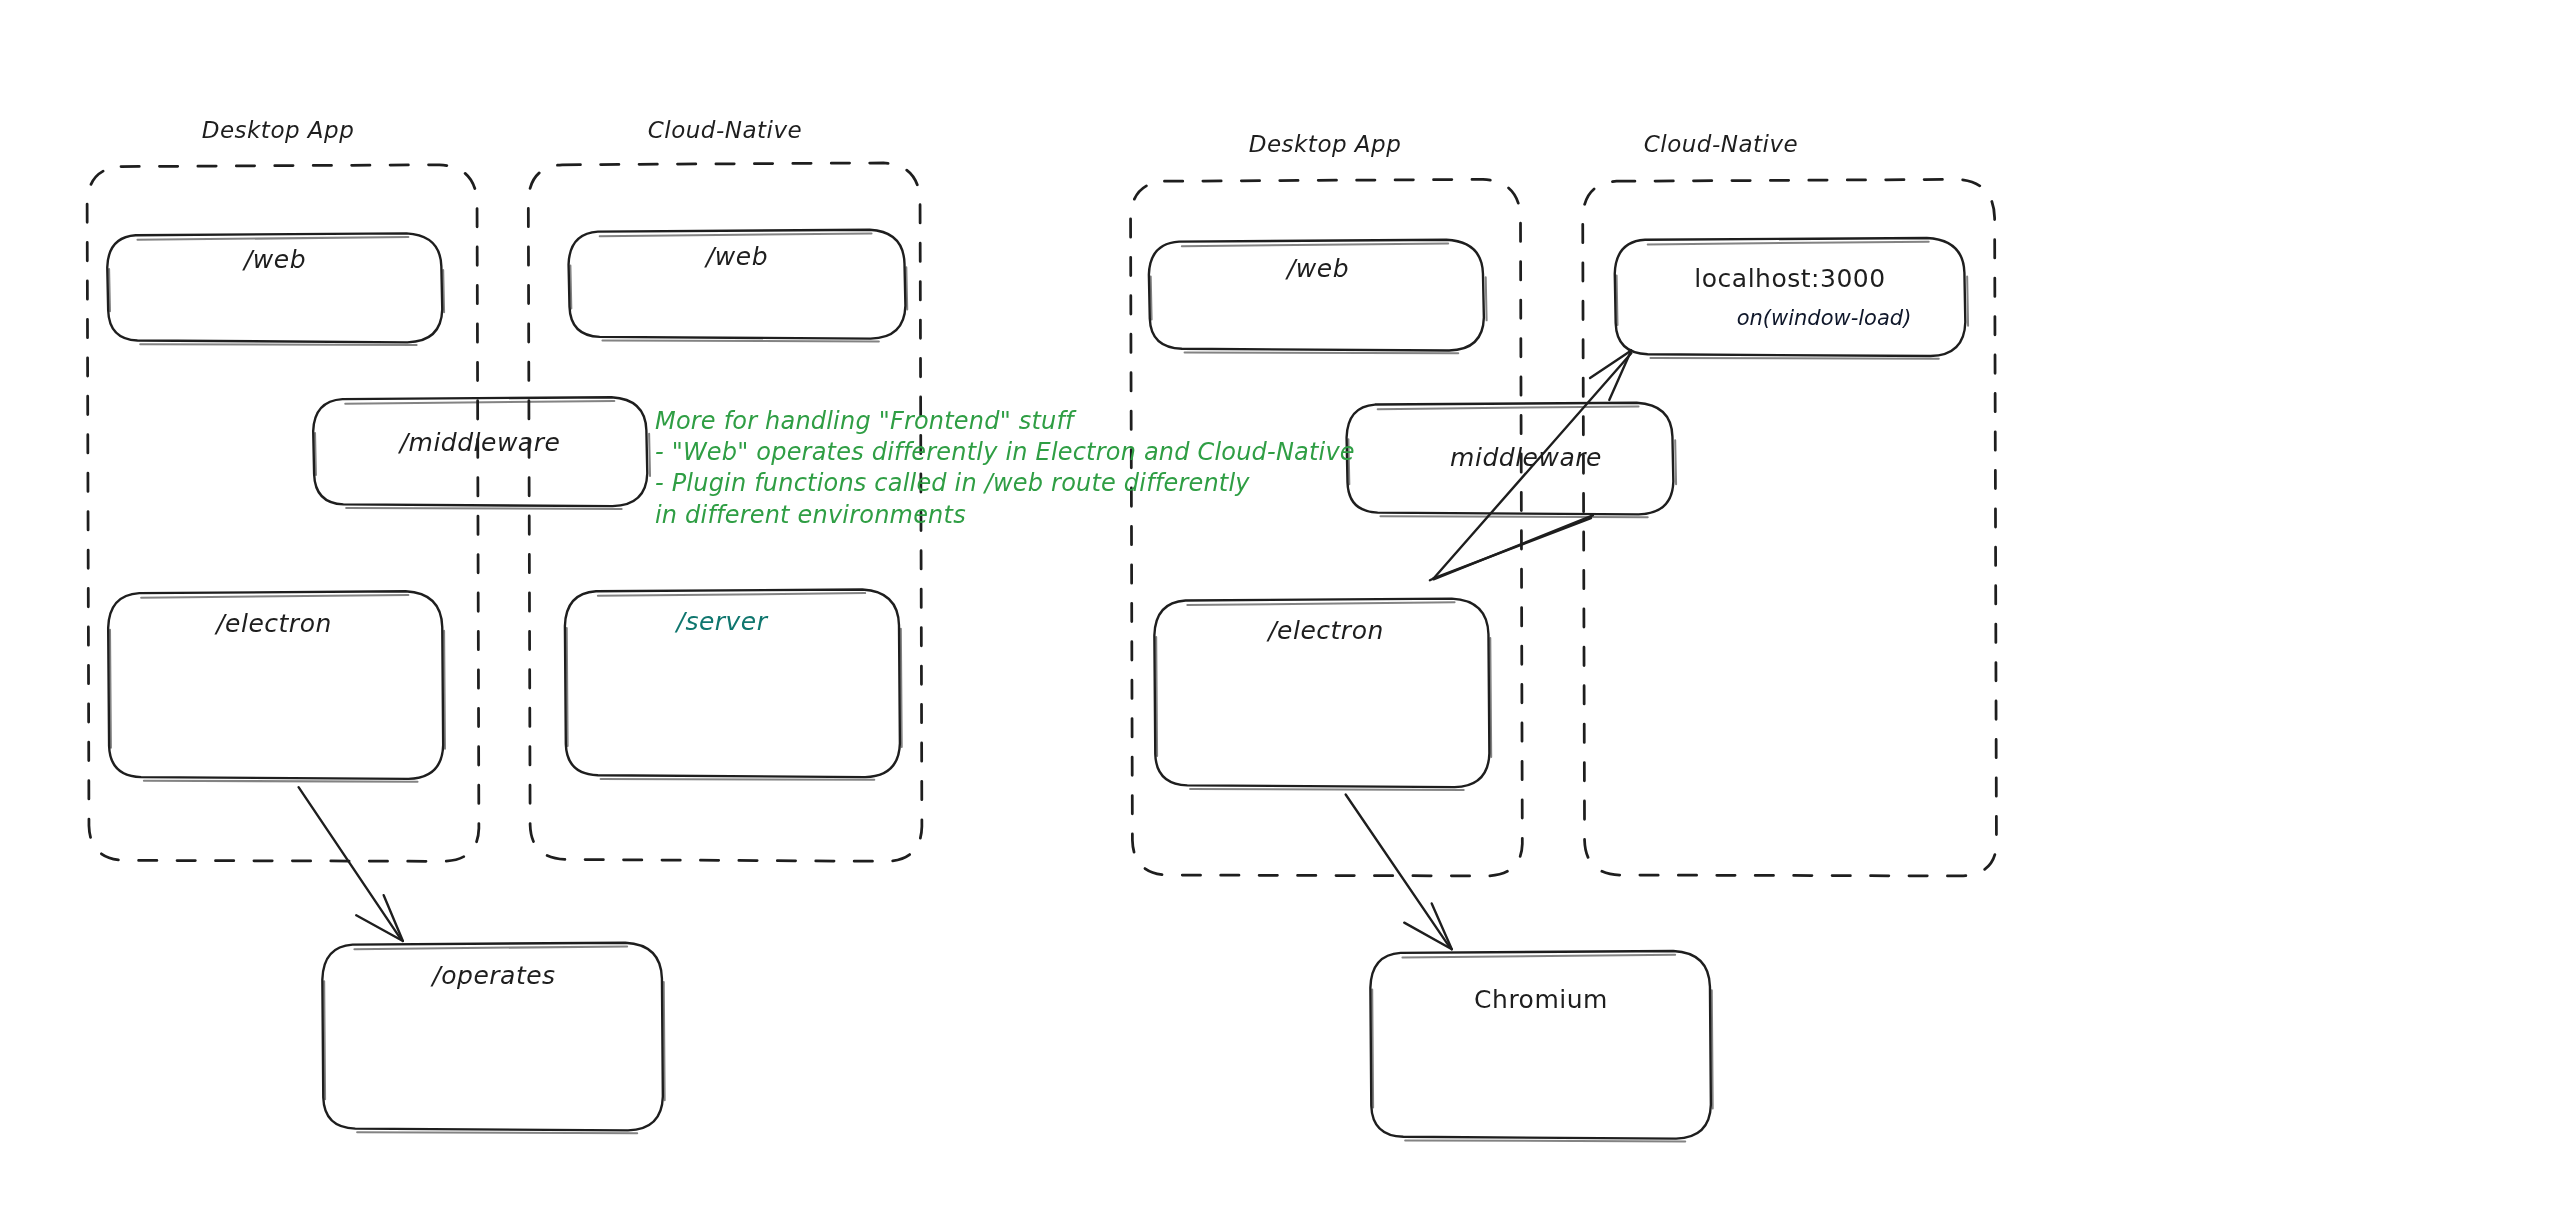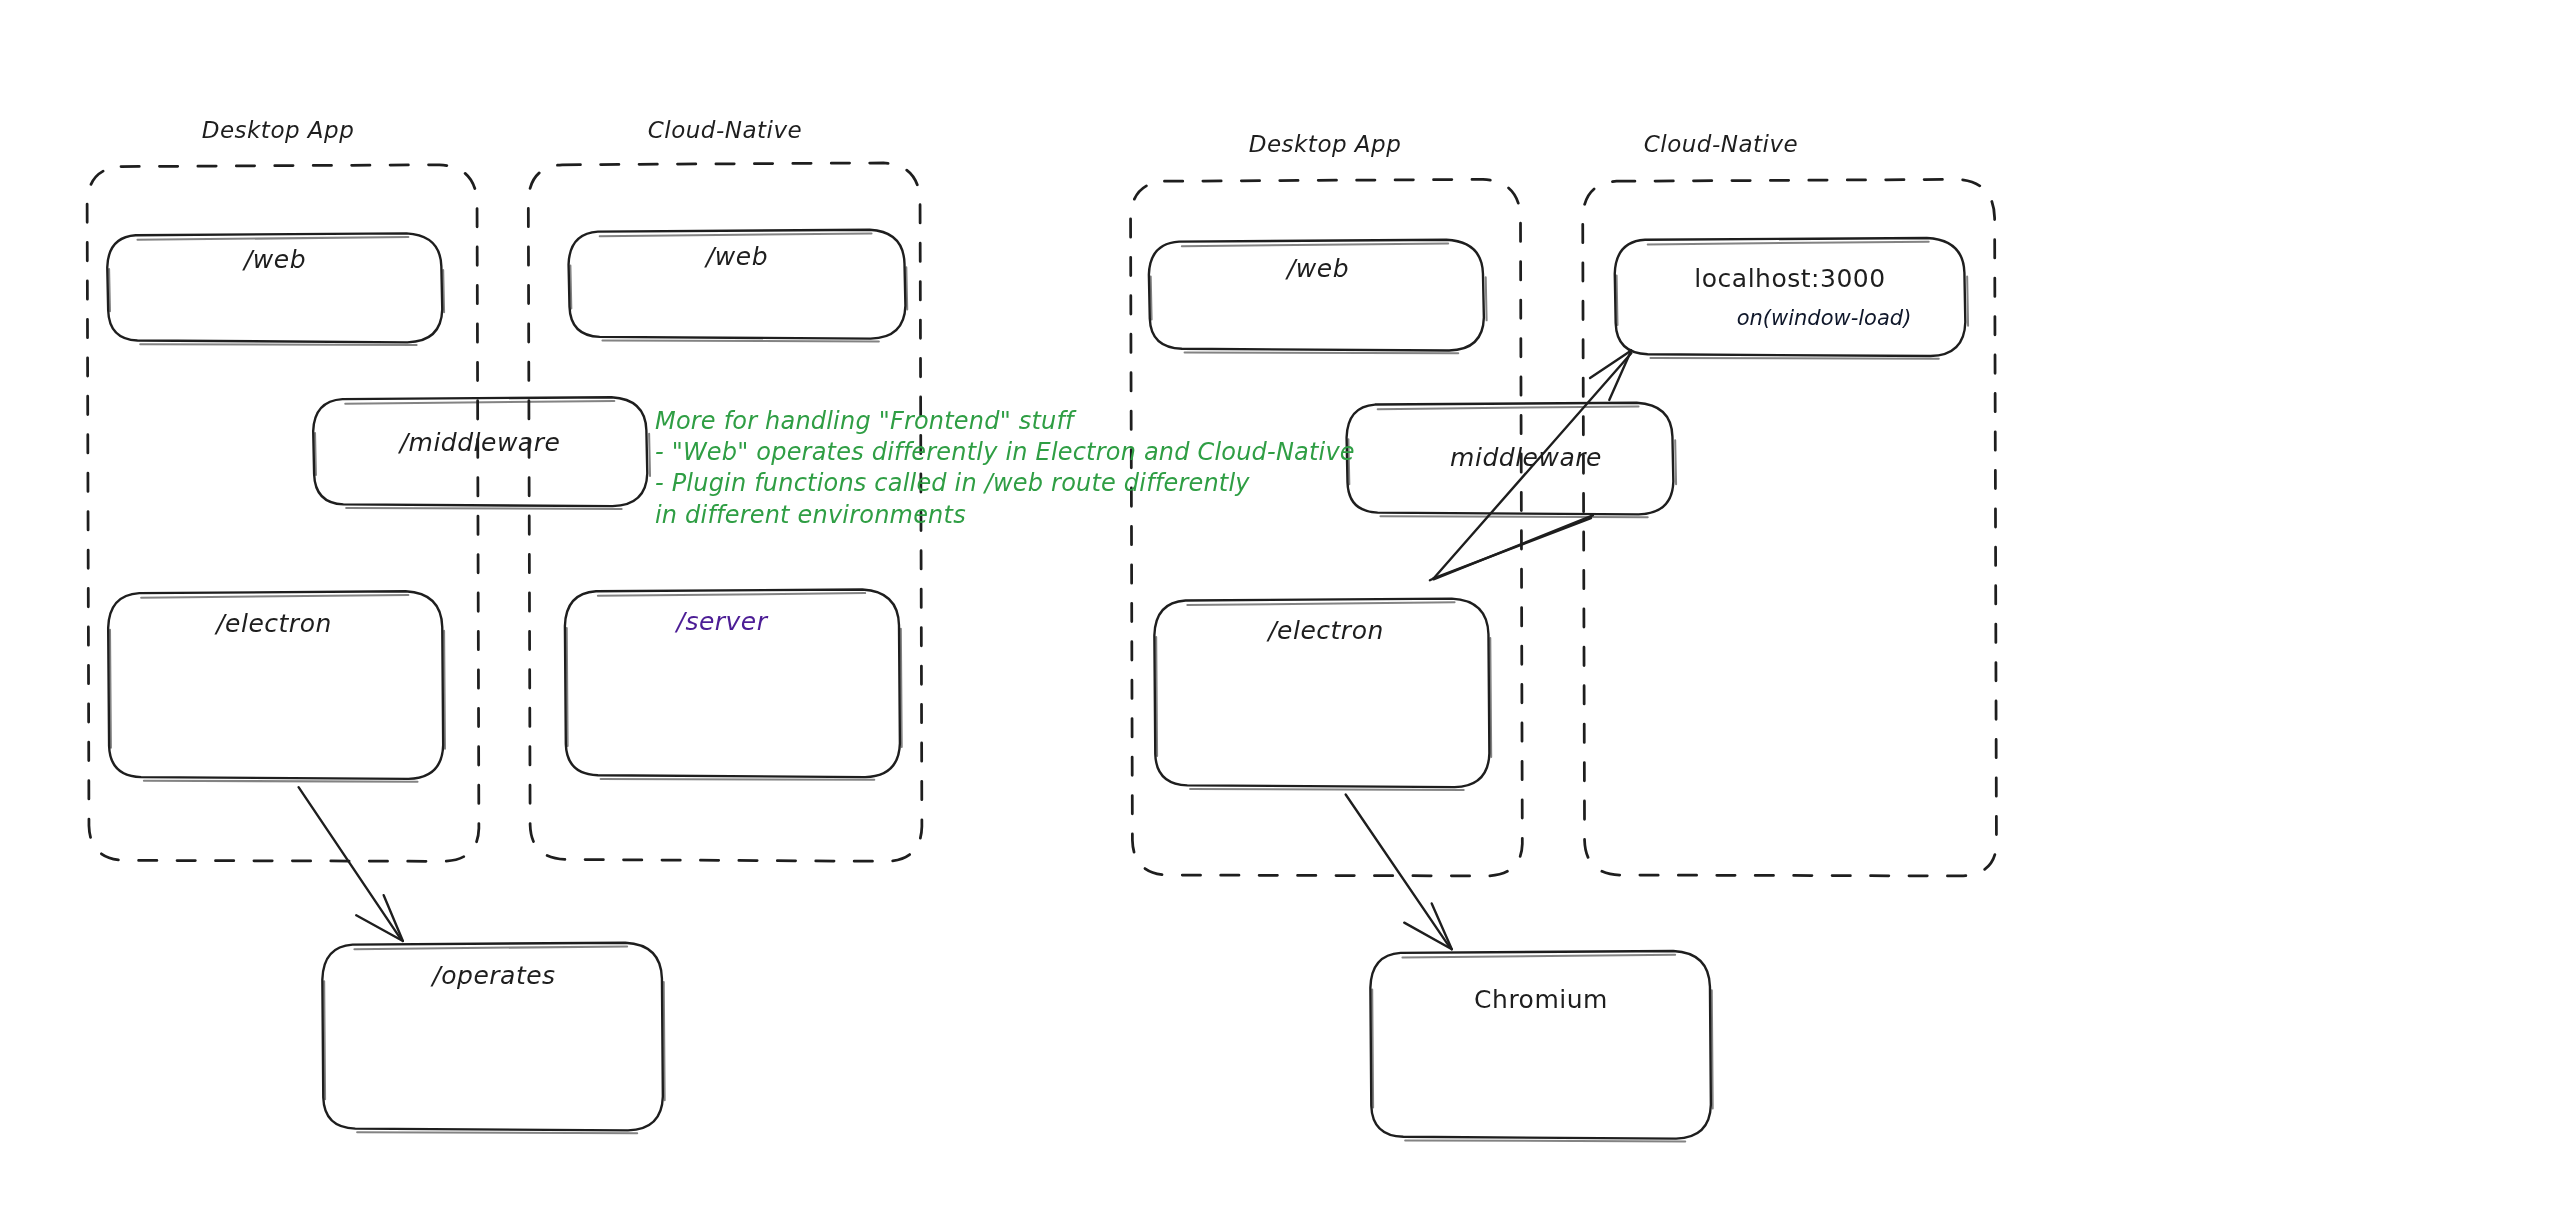--- a/index.html
+++ b/index.html
@@ -182,21 +182,21 @@
 
   </svg>
 
   <div class="lbl group-title" style="left:278px; top:117px;">Desktop App</div>
   <div class="lbl group-title" style="left:725px; top:117px;">Cloud-Native</div>
 
   <div class="lbl node-label" style="left:275px; top:245px;">/web</div>
   <div class="lbl node-label" style="left:737px; top:242px;">/web</div>
   <div class="lbl node-label" style="left:480px; top:428px;">/middleware</div>
   <div class="lbl node-label" style="left:274px; top:609px;">/electron</div>
-  <div class="lbl node-label" style="left: 722px; top: 607px; color: #4c1d95;" style2="">/server</div>
+  <div class="lbl node-label" style="left: 722px; top: 607px; color: #0f766e;" style2="">/server</div>
   <div class="lbl node-label" style="left:494px; top:961px;">/operates</div>
 
   <div class="note note-green" style="left:655px; top:406px;">More for handling "Frontend" stuff
 - "Web" operates differently in Electron and Cloud-Native
 - Plugin functions called in /web route differently
 in different environments</div>
 
   <div class="lbl group-title" style="left:1325px; top:131px;">Desktop App</div>
   <div class="lbl group-title" style="left:1721px; top:131px;">Cloud-Native</div>
 

